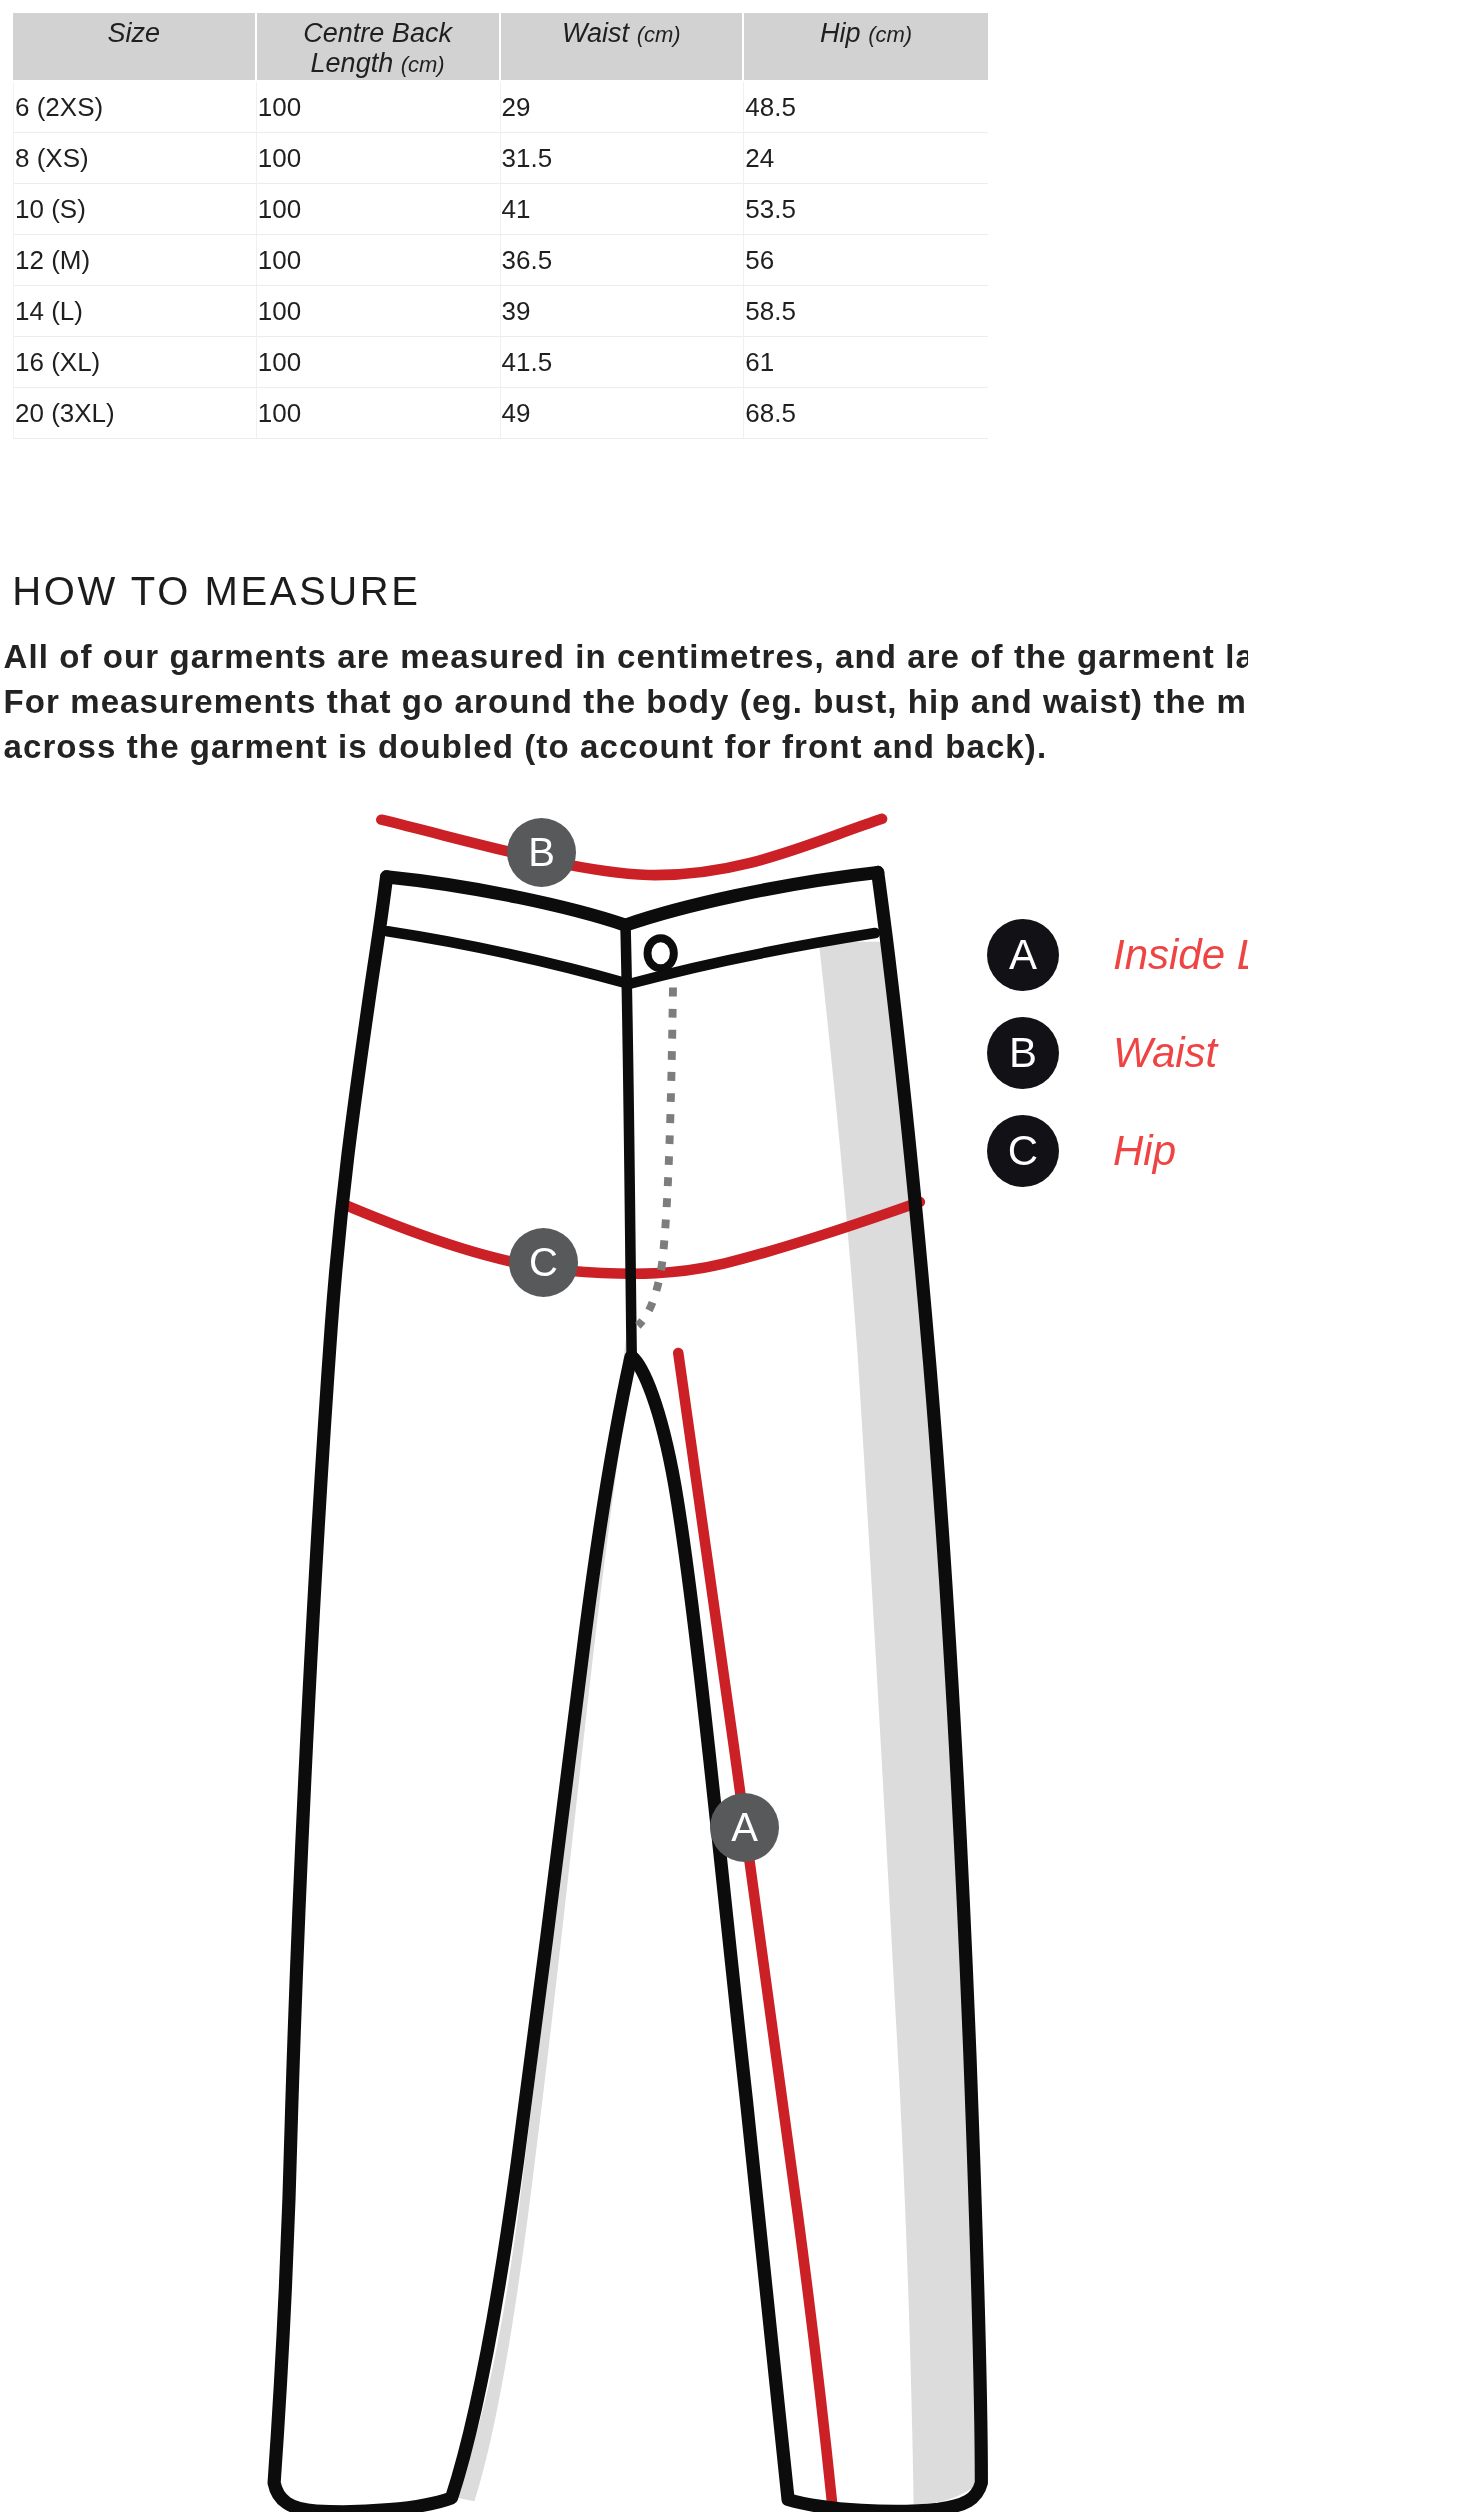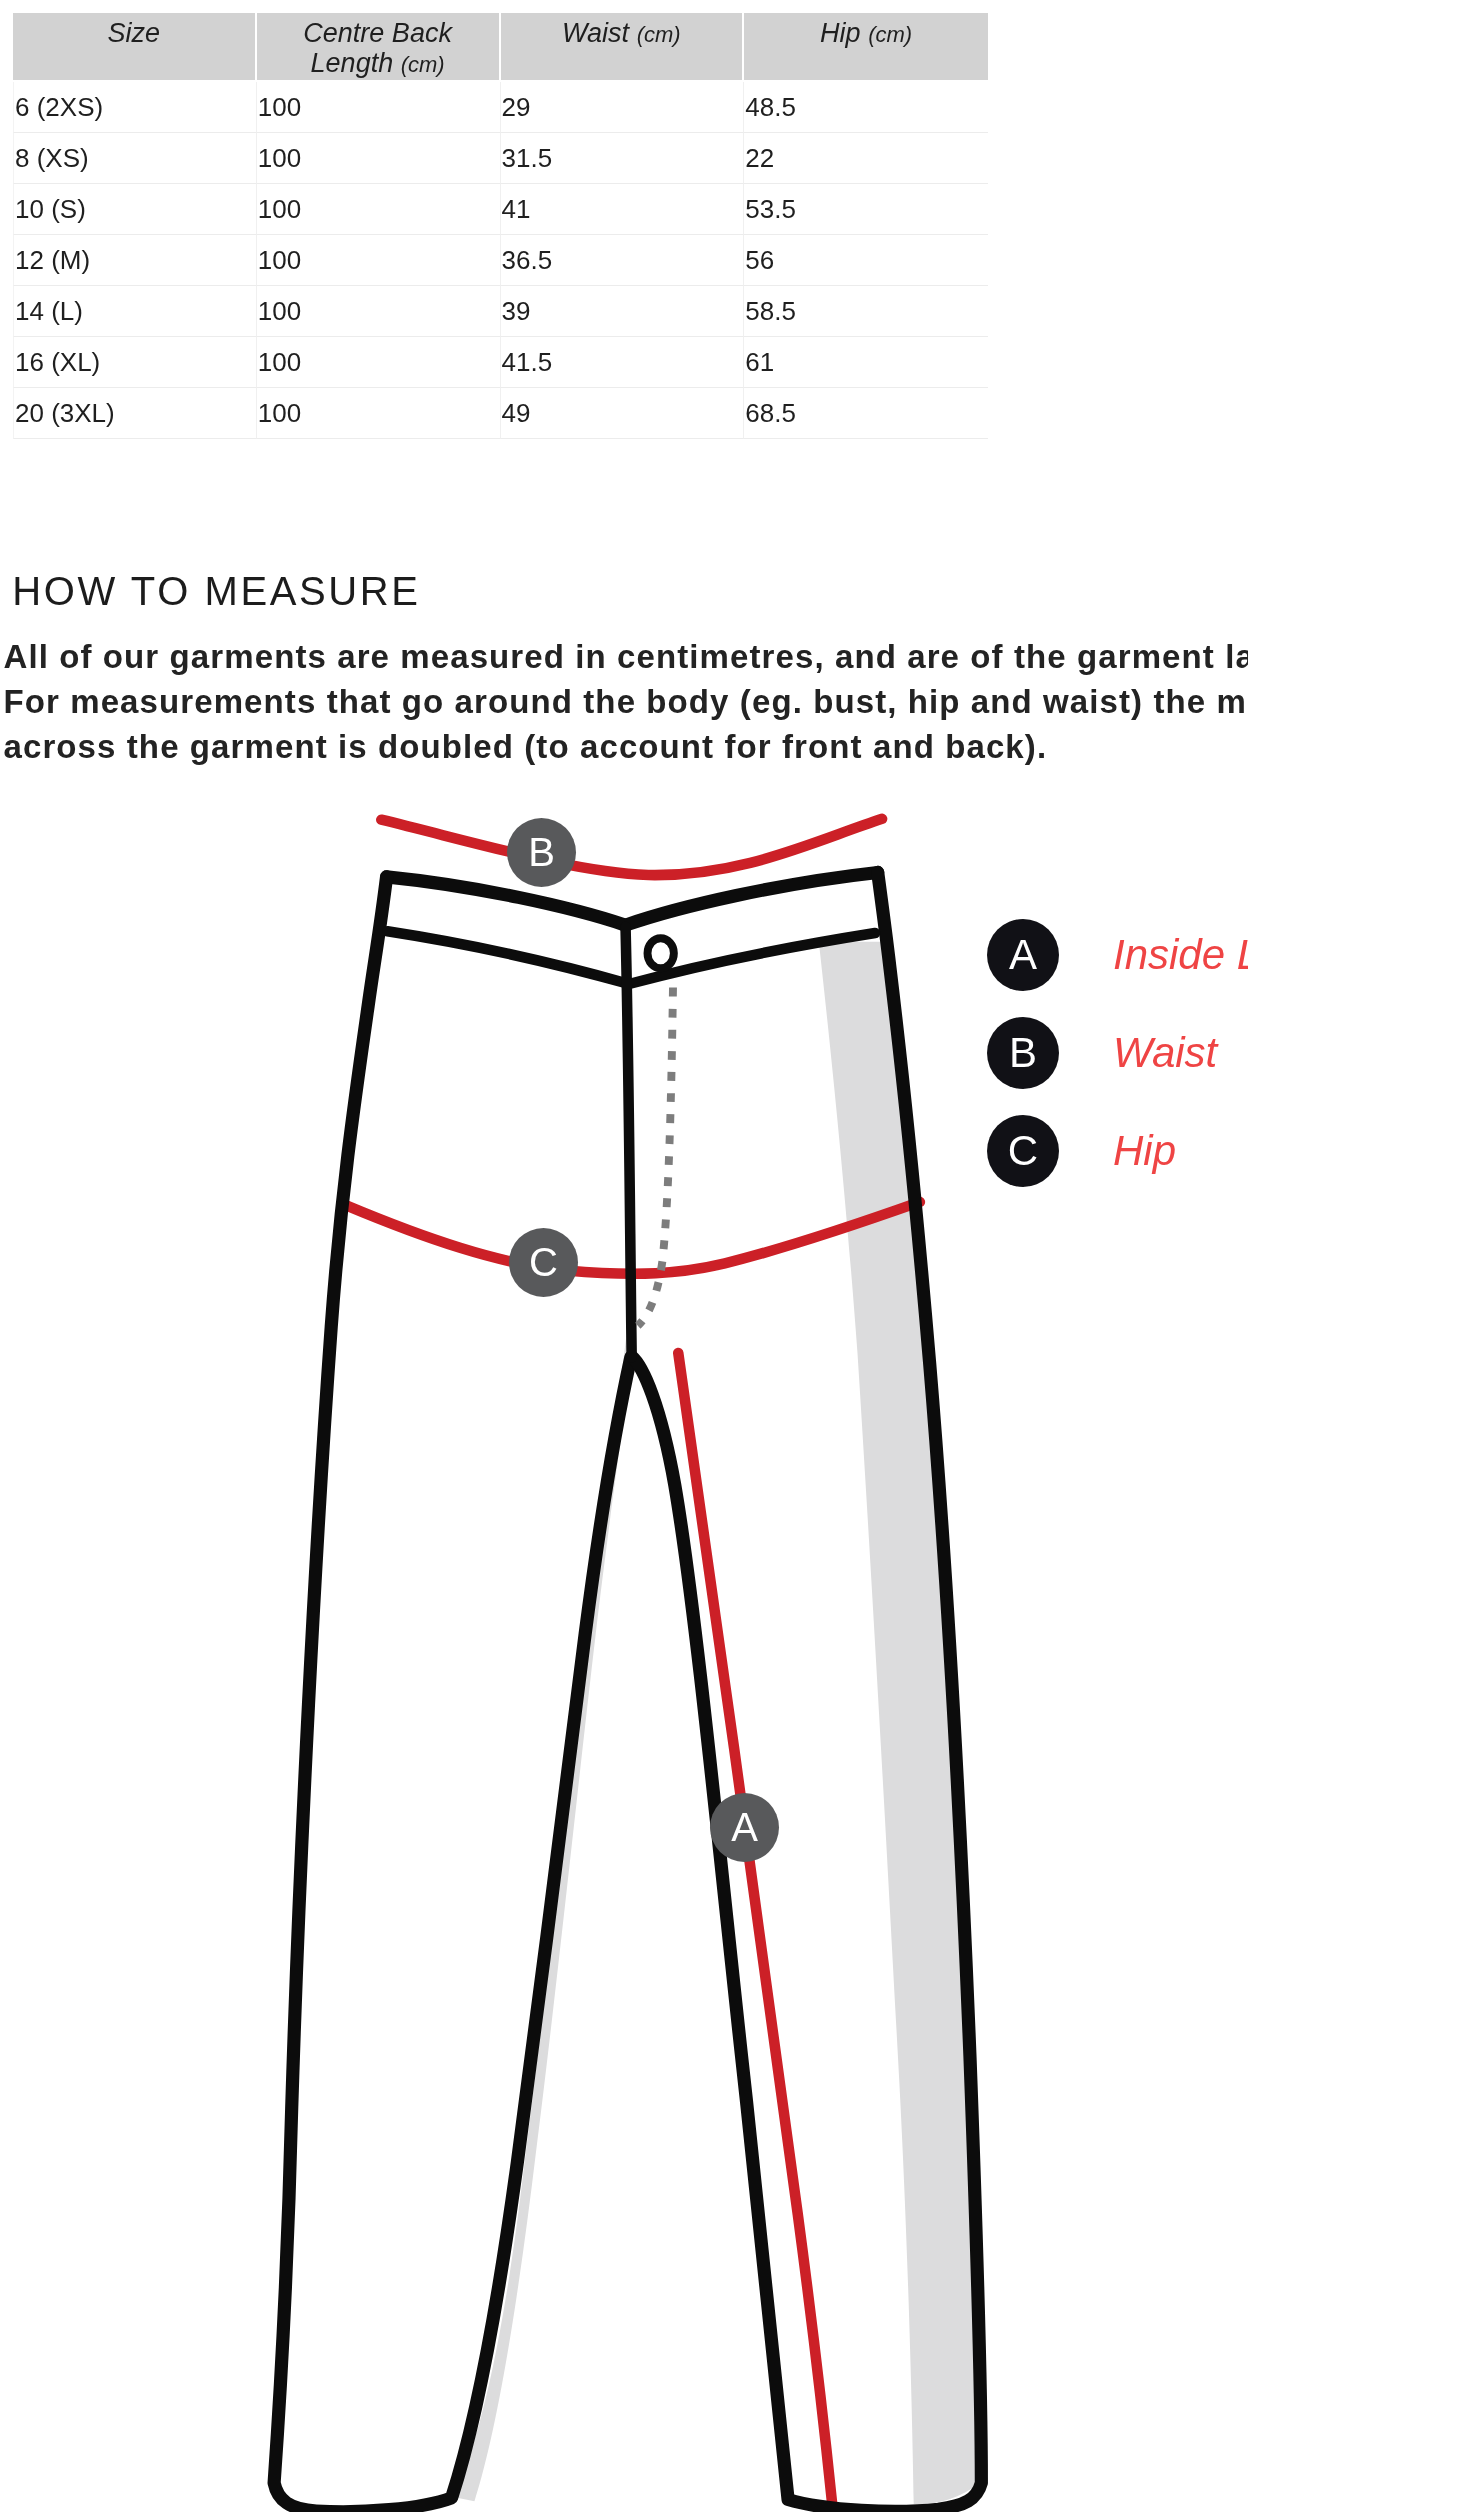--- a/index.html
+++ b/index.html
@@ -74,21 +74,21 @@
       <tr>
         <td>6 (2XS)</td>
         <td>100</td>
         <td>29</td>
         <td>48.5</td>
       </tr>
       <tr>
         <td>8 (XS)</td>
         <td>100</td>
         <td>31.5</td>
-        <td>22</td>
+        <td>24</td>
       </tr>
       <tr>
         <td>10 (S)</td>
         <td>100</td>
         <td>41</td>
         <td>53.5</td>
       </tr>
       <tr>
         <td>12 (M)</td>
         <td>100</td>

